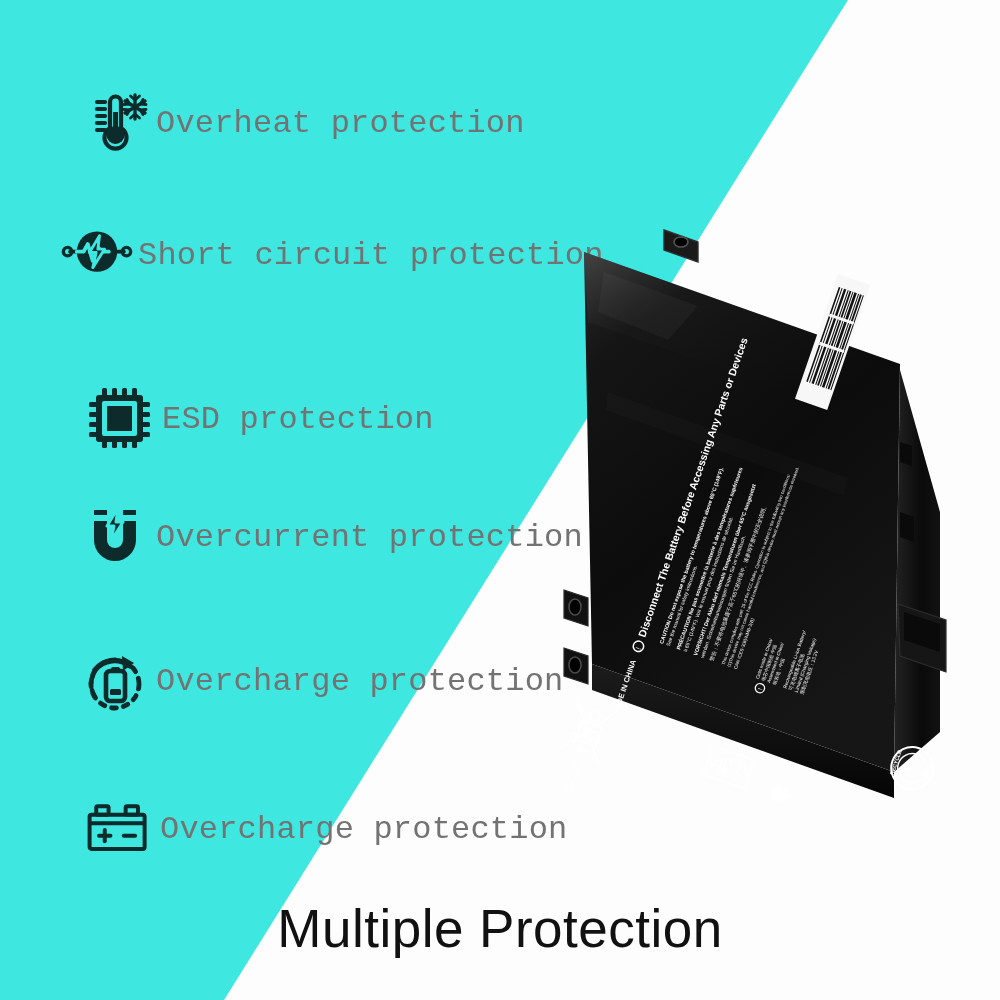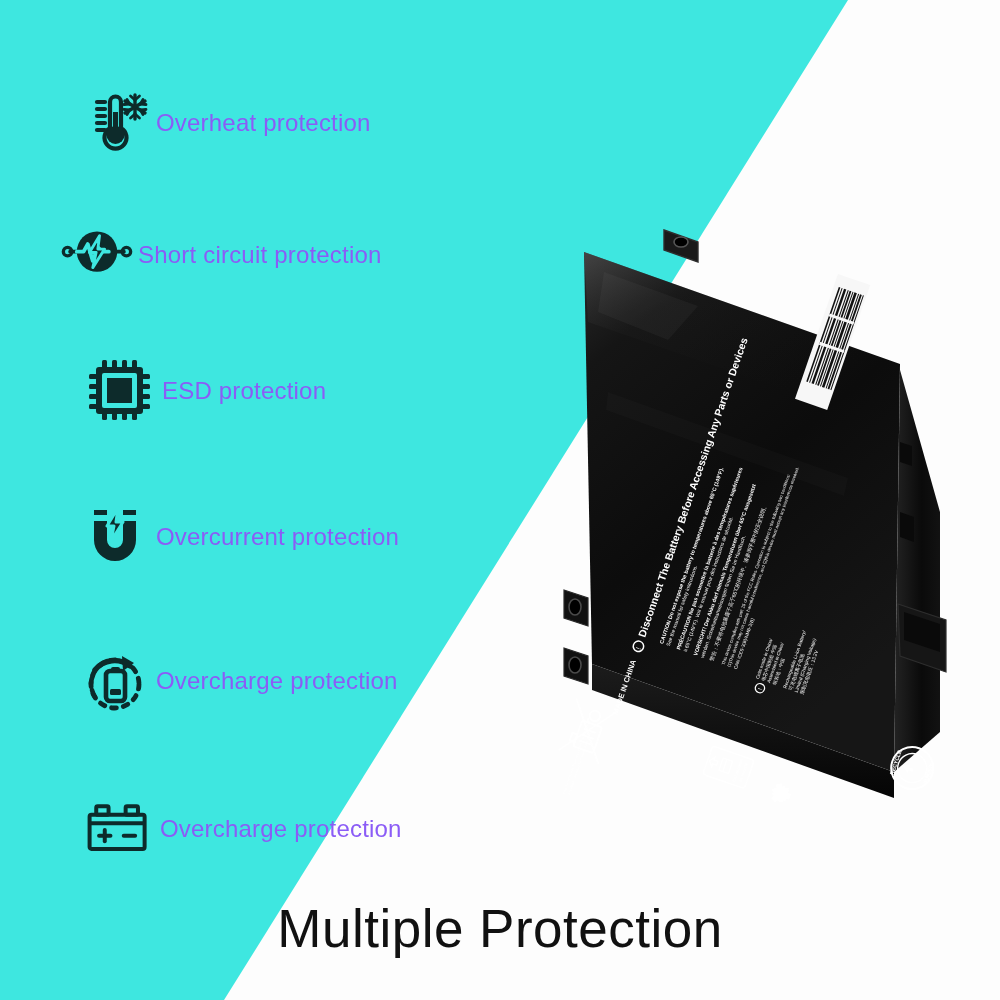--- a/index.html
+++ b/index.html
@@ -24,32 +24,32 @@
   .features{position:absolute;left:0;top:0;width:620px;height:880px;}
   .feature{
     position:absolute;display:flex;align-items:center;height:78px;
   }
   .feature .ico{
     width:74px;height:74px;flex:0 0 74px;
     display:flex;align-items:center;justify-content:center;
   }
   .feature .ico svg{display:block;}
   .feature .lbl{
-    color:#8b5cf6;
-    font-size:24px;
+    color:#737373;
+    font-size:32px;
     font-weight:400;
     letter-spacing:.2px;
     white-space:nowrap;
     margin-left:4px;
-    font-family:Liberation Sans, sans-serif;
+    font-family:Liberation Mono, monospace;
   }
 
   .f0{left:78px;top:84px;}
   .f1{left:60px;top:216px;}
-  .f2{left:84px;top:352px;}
+  .f2{left:84px;top:380px;}
   .f3{left:78px;top:498px;}
   .f4{left:78px;top:642px;}
   .f5{left:82px;top:790px;}
 
   
   .title{
     position:absolute;left:0;top:898px;width:1000px;
     text-align:center;
     color:#111111;
     font-size:53px;

